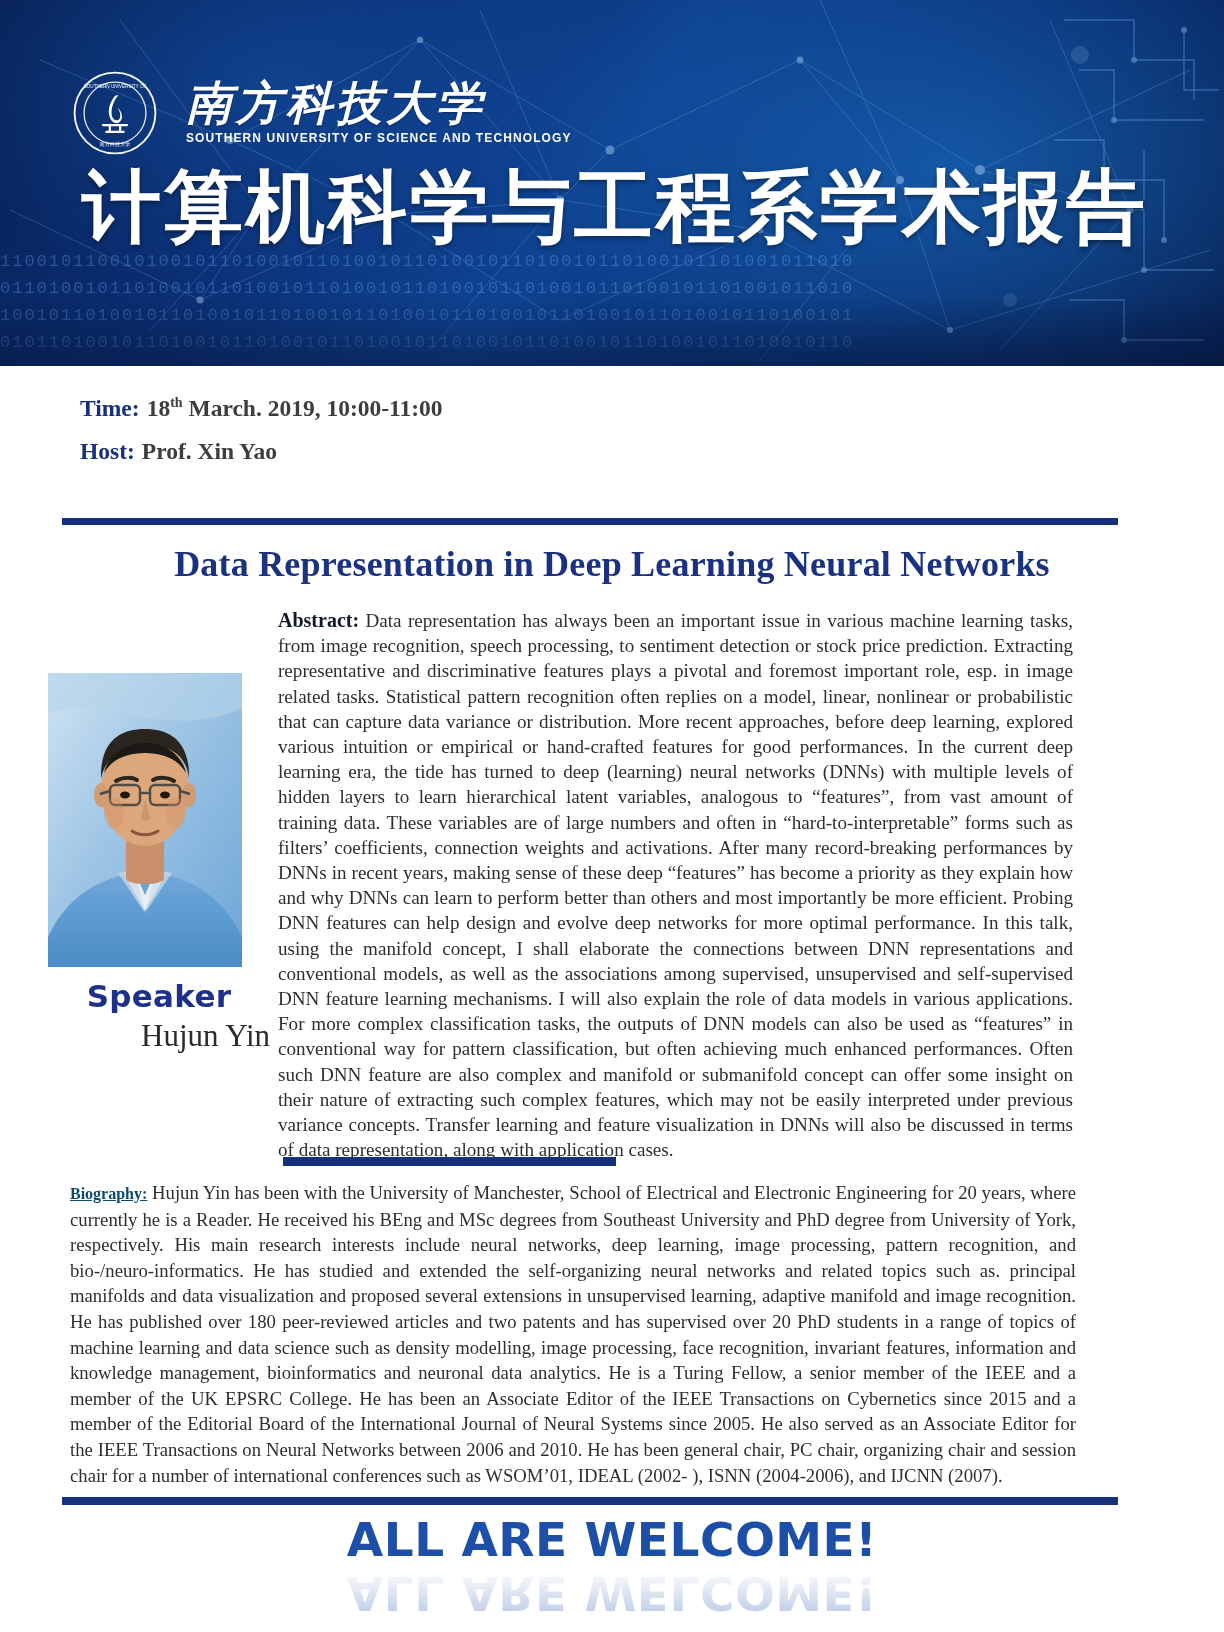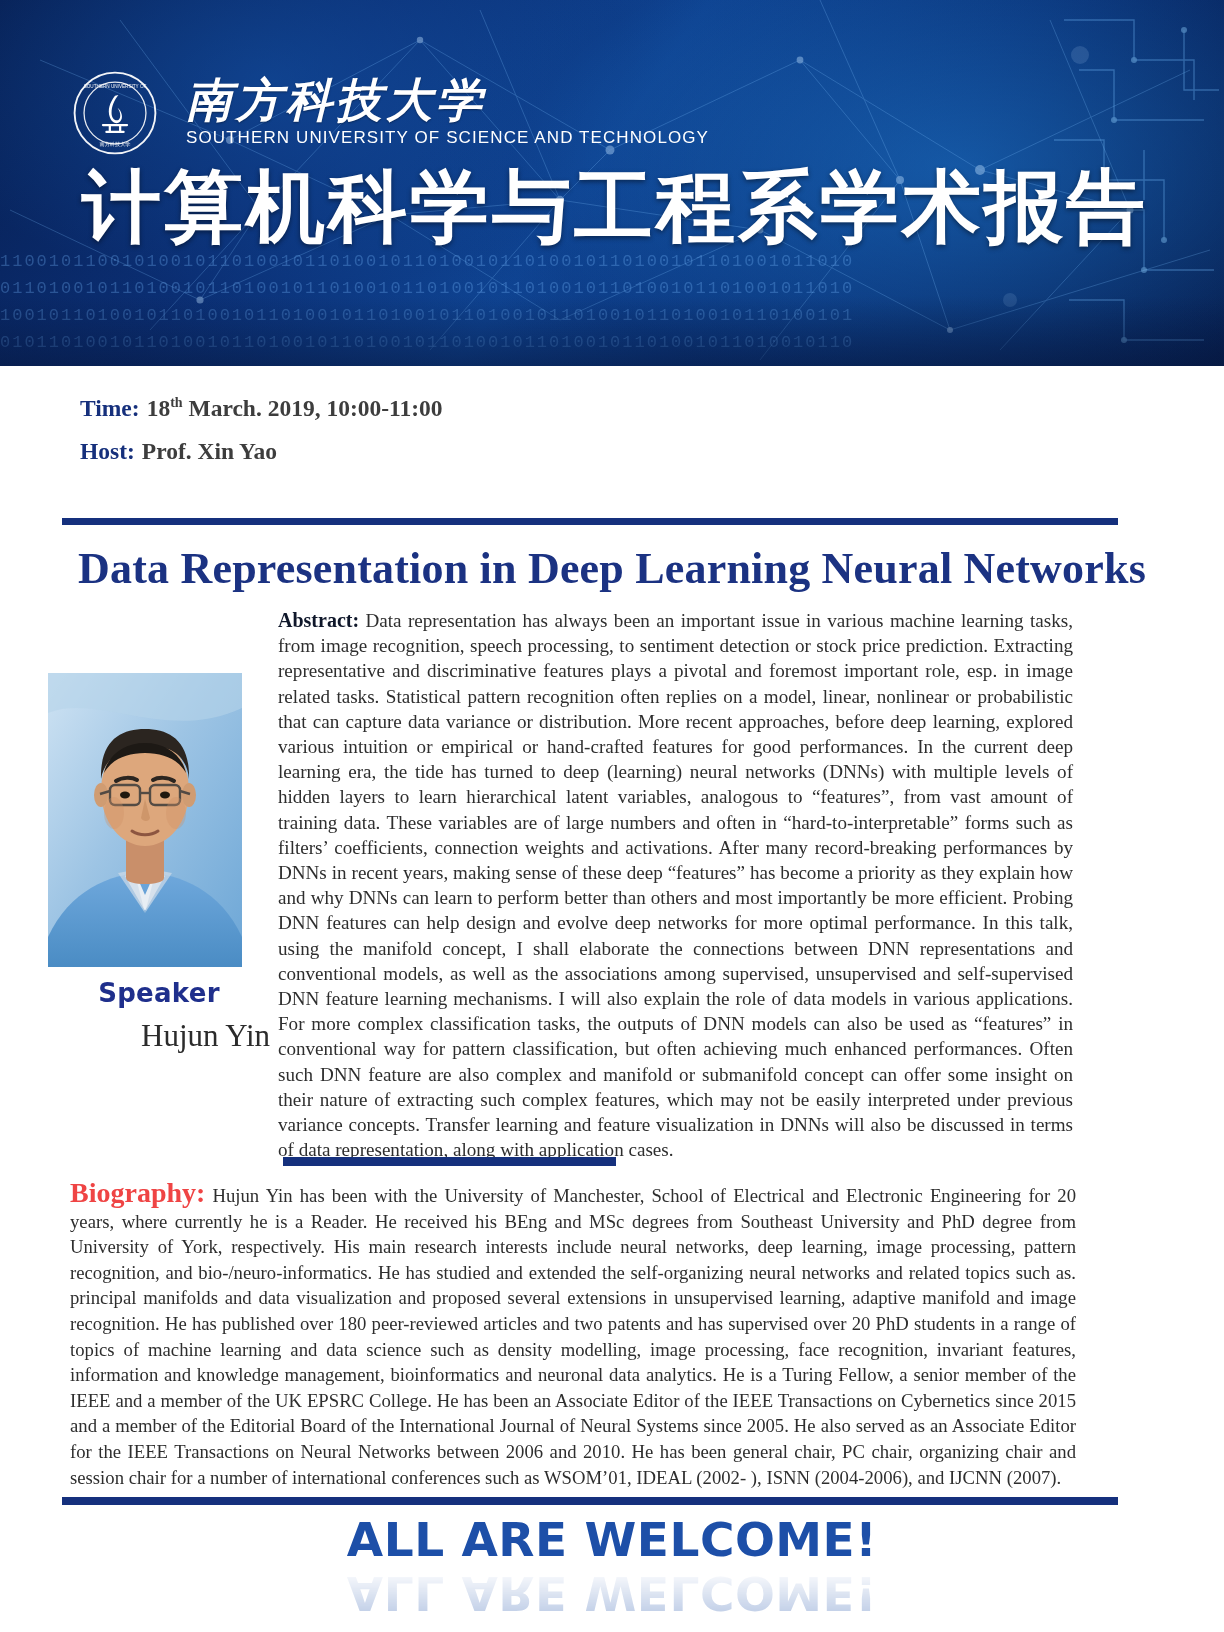--- a/index.html
+++ b/index.html
@@ -60,22 +60,22 @@
     font-size: 46px;
     font-weight: bold;
     font-style: italic;
     color: #ffffff;
     letter-spacing: 4px;
     line-height: 1.02;
     text-shadow: 0 1px 2px rgba(0,0,0,0.35);
   }
   .logo-en {
     font-family: "Liberation Sans", "DejaVu Sans", sans-serif;
-    font-size: 17px;
-    font-weight: normal;
+    font-size: 12px;
+    font-weight: bold;
     color: #ffffff;
     letter-spacing: 1.1px;
     margin-top: 4px;
   }
 
   .banner-title {
     position: absolute;
     left: 50%;
     transform: translateX(-50%);
     top: 168px;
@@ -125,21 +125,21 @@
     width: 1056px; height: 7px;
     background: #15307d;
   }
 
   
   .talk-title {
     position: absolute;
     left: 0; top: 543px;
     width: 1224px;
     text-align: center;
-    font-size: 44px;
+    font-size: 36px;
     font-weight: bold;
     color: #1b3282;
     letter-spacing: 0.2px;
     white-space: nowrap;
   }
 
   
   .photo-frame {
     position: absolute;
     left: 48px; top: 673px;
@@ -147,21 +147,21 @@
     overflow: hidden;
     background: #b9d3ea;
   }
   .photo-frame svg { display: block; }
   .speaker-role {
     position: absolute;
     left: 48px; top: 978px;
     width: 222px;
     text-align: center;
     font-family: "DejaVu Sans", "Liberation Sans", sans-serif;
-    font-size: 26px;
+    font-size: 31px;
     font-weight: bold;
     color: #1f2f8c;
     letter-spacing: 0.3px;
   }
   .speaker-name {
     position: absolute;
     left: 48px; top: 1018px;
     width: 222px;
     text-align: right;
     font-size: 31px;
@@ -198,22 +198,23 @@
     left: 70px; top: 1180px;
     width: 1006px;
     font-size: 18.7px;
     line-height: 25.6px;
     color: #2e2e2e;
     text-align: justify;
     text-justify: inter-word;
   }
   .bio .lead {
     font-weight: bold;
-    color: #ef4444;
-    font-size: 28px;
+    color: #0c4a6e;
+    font-size: 16px;
+    text-decoration: underline;
   }
 
   .rule-bottom {
     position: absolute;
     left: 62px; top: 1497px;
     width: 1056px; height: 8px;
     background: #15307d;
   }
 
   

